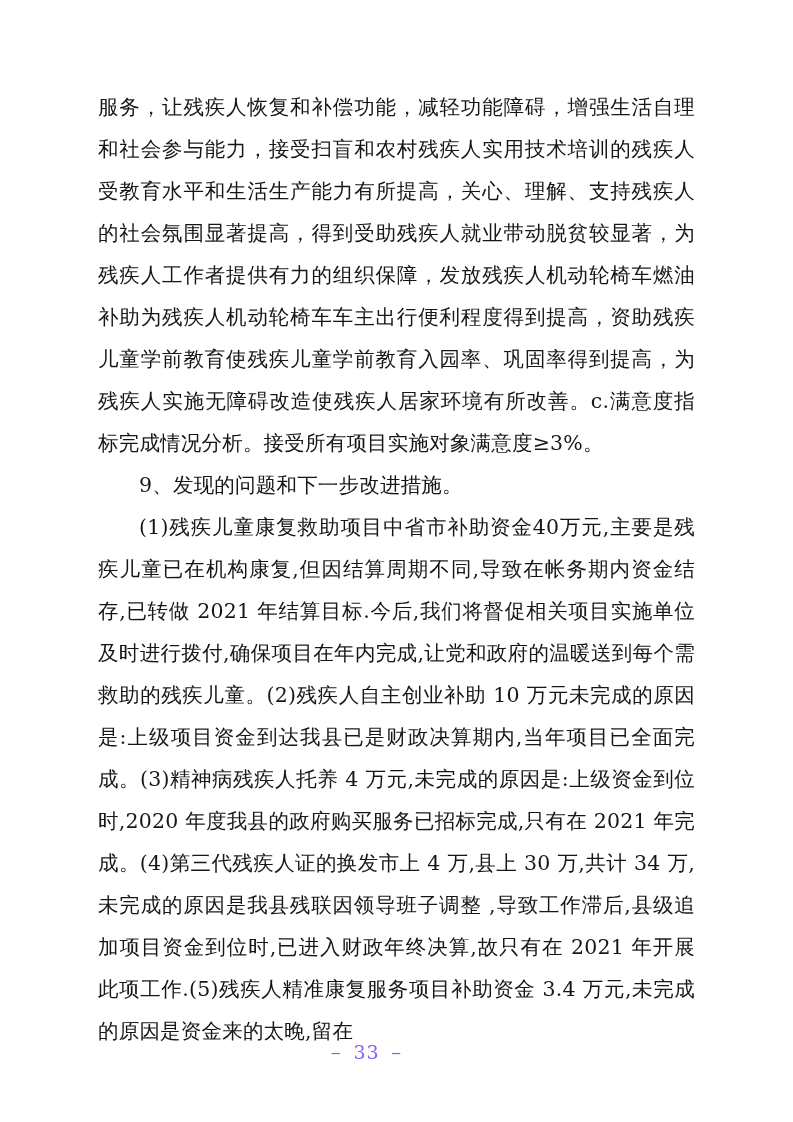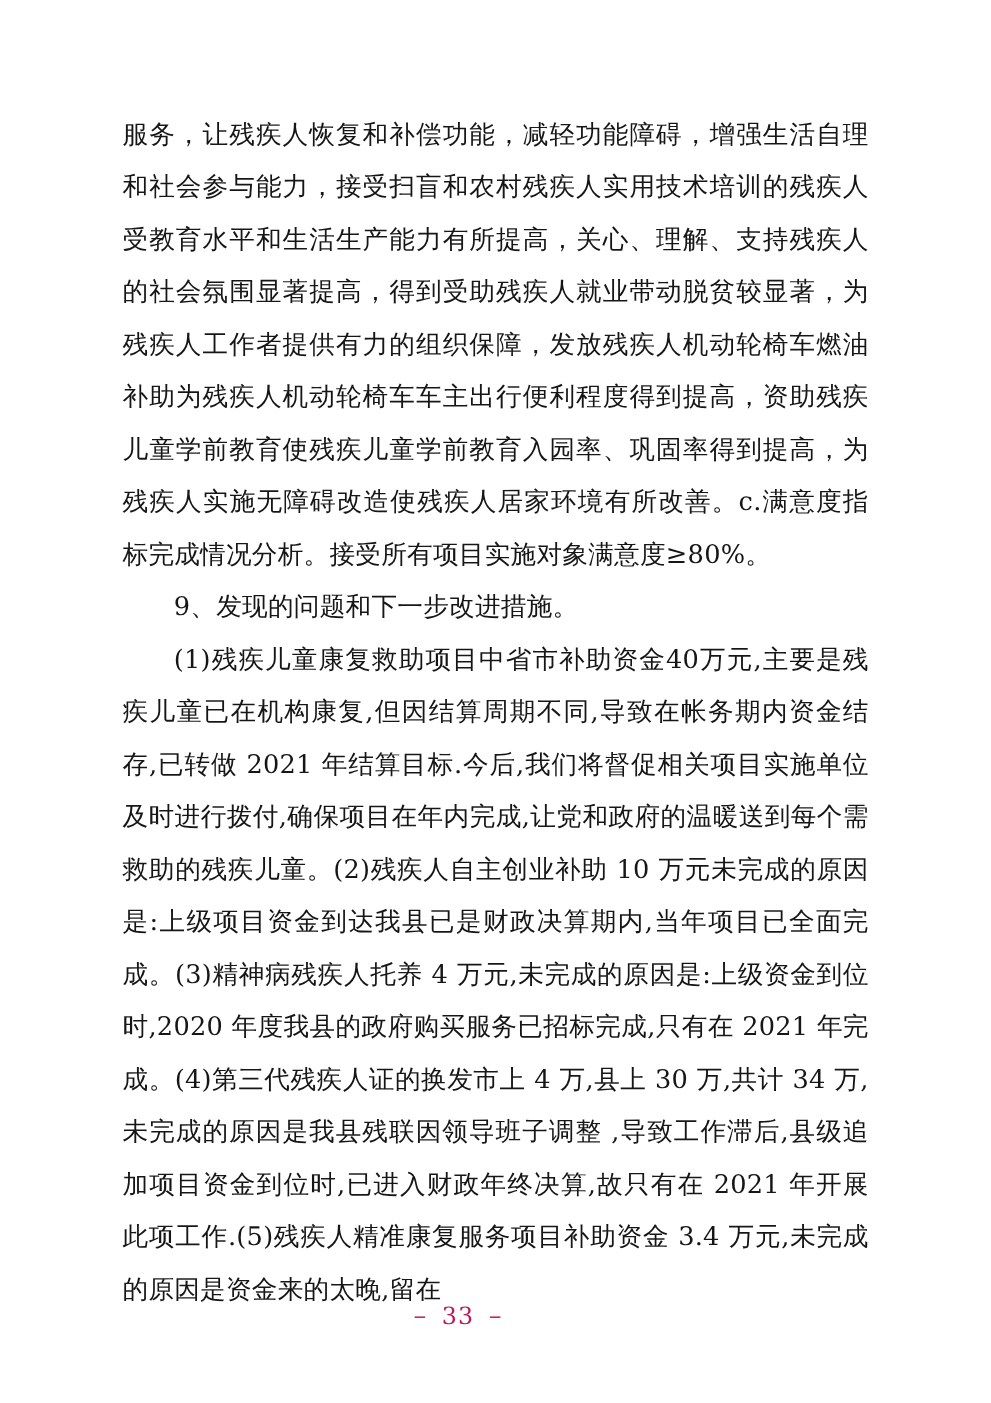--- a/index.html
+++ b/index.html
@@ -42,33 +42,33 @@
     text-indent: 41px;
   }
   .footer {
     position: absolute;
     left: 0;
     right: 0;
     bottom: 56px;
     text-align: center;
     font-size: 19px;
     font-family: "DejaVu Serif", "Liberation Serif", serif;
-    color: #be185d;
+    color: #8b5cf6;
     letter-spacing: 1px;
   }
   .page-number-wrap {
     display: inline-block;
     padding-right: 60px;
   }
 </style>
 </head>
 <body>
 
 <div class="page">
   <div class="doc-body">
-    <p class="para">服务，让残疾人恢复和补偿功能，减轻功能障碍，增强生活自理和社会参与能力，接受扫盲和农村残疾人实用技术培训的残疾人受教育水平和生活生产能力有所提高，关心、理解、支持残疾人的社会氛围显著提高，得到受助残疾人就业带动脱贫较显著，为残疾人工作者提供有力的组织保障，发放残疾人机动轮椅车燃油补助为残疾人机动轮椅车车主出行便利程度得到提高，资助残疾儿童学前教育使残疾儿童学前教育入园率、巩固率得到提高，为残疾人实施无障碍改造使残疾人居家环境有所改善。c.满意度指标完成情况分析。接受所有项目实施对象满意度≥80%。</p>
+    <p class="para">服务，让残疾人恢复和补偿功能，减轻功能障碍，增强生活自理和社会参与能力，接受扫盲和农村残疾人实用技术培训的残疾人受教育水平和生活生产能力有所提高，关心、理解、支持残疾人的社会氛围显著提高，得到受助残疾人就业带动脱贫较显著，为残疾人工作者提供有力的组织保障，发放残疾人机动轮椅车燃油补助为残疾人机动轮椅车车主出行便利程度得到提高，资助残疾儿童学前教育使残疾儿童学前教育入园率、巩固率得到提高，为残疾人实施无障碍改造使残疾人居家环境有所改善。c.满意度指标完成情况分析。接受所有项目实施对象满意度≥3%。</p>
     <p class="para-indent">9、发现的问题和下一步改进措施。</p>
     <p class="para-indent">(1)残疾儿童康复救助项目中省市补助资金40万元,主要是残疾儿童已在机构康复,但因结算周期不同,导致在帐务期内资金结存,已转做 2021 年结算目标.今后,我们将督促相关项目实施单位及时进行拨付,确保项目在年内完成,让党和政府的温暖送到每个需救助的残疾儿童。(2)残疾人自主创业补助 10 万元未完成的原因是:上级项目资金到达我县已是财政决算期内,当年项目已全面完成。(3)精神病残疾人托养 4 万元,未完成的原因是:上级资金到位时,2020 年度我县的政府购买服务已招标完成,只有在 2021 年完成。(4)第三代残疾人证的换发市上 4 万,县上 30 万,共计 34 万,未完成的原因是我县残联因领导班子调整 ,导致工作滞后,县级追加项目资金到位时,已进入财政年终决算,故只有在 2021 年开展此项工作.(5)残疾人精准康复服务项目补助资金 3.4 万元,未完成的原因是资金来的太晚,留在</p>
   </div>
   <div class="footer">
     <span class="page-number-wrap">－ 33 －</span>
   </div>
 </div>
 
 </body></html>

